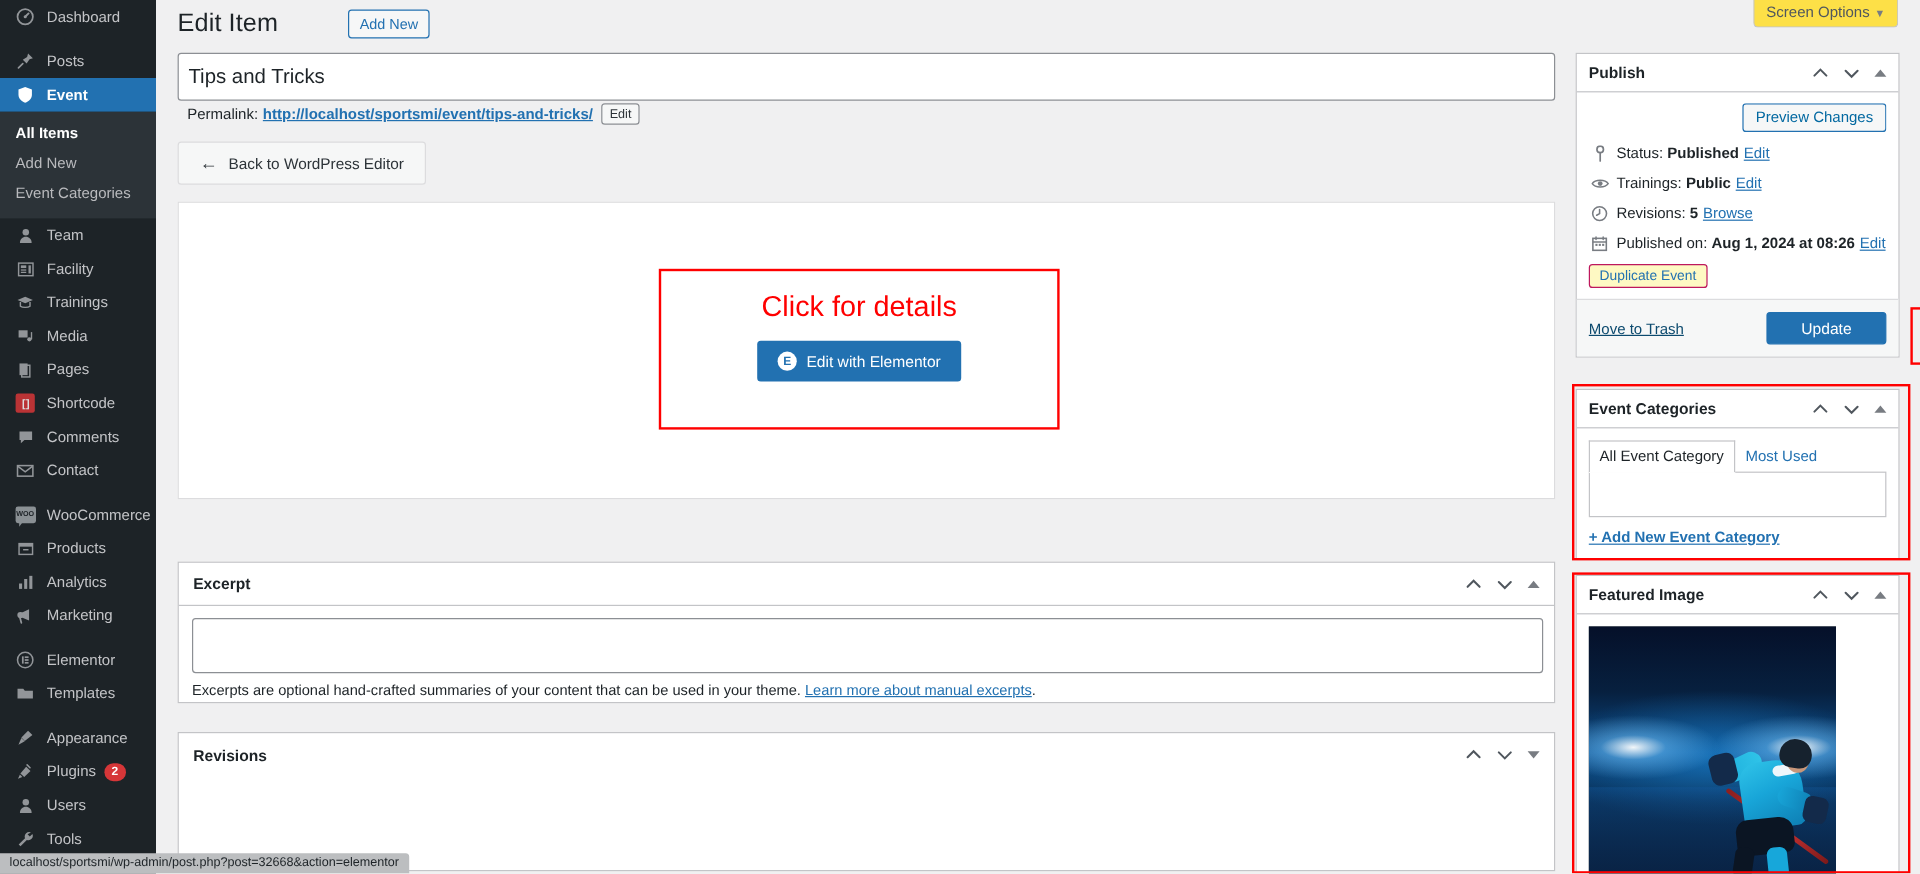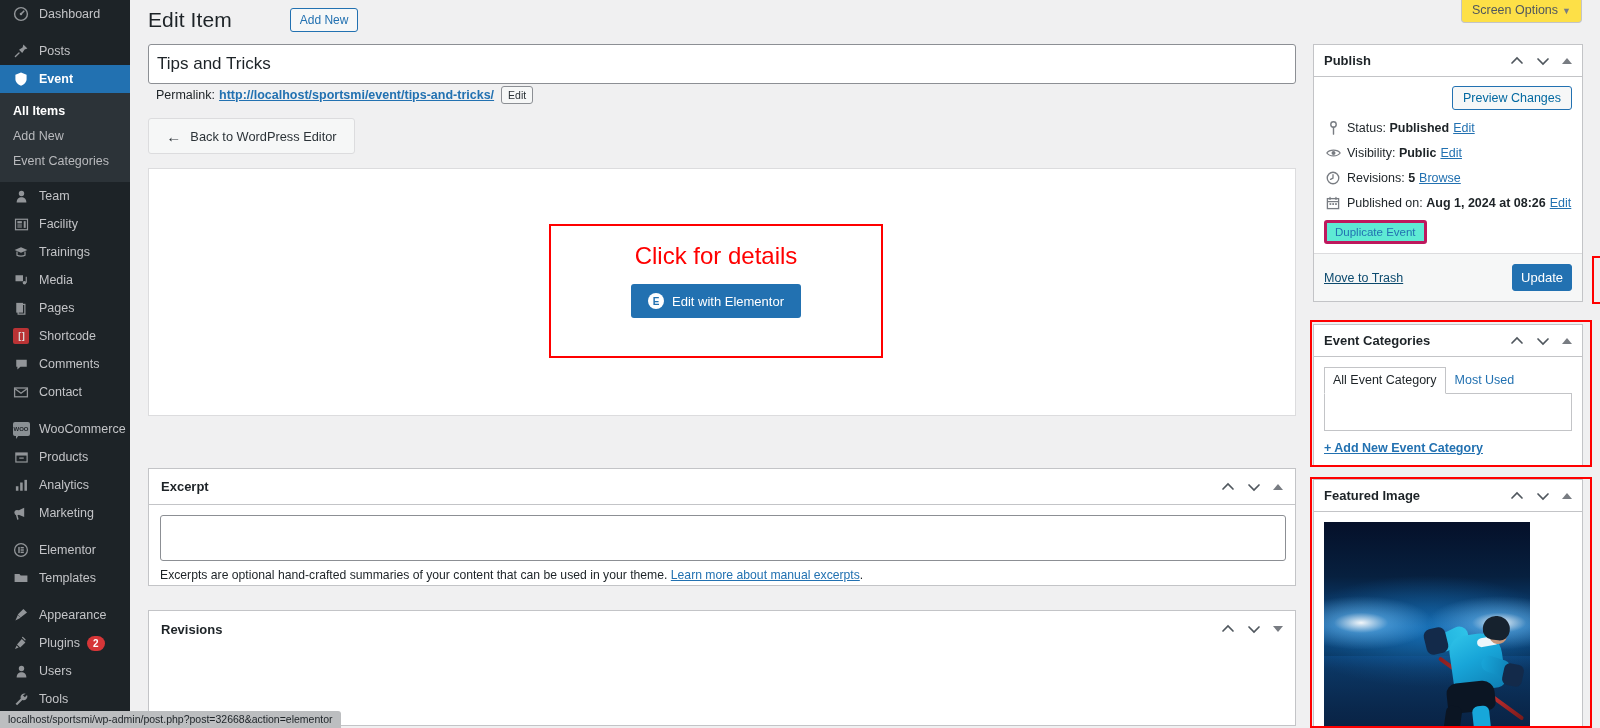--- a/index.html
+++ b/index.html
@@ -260,36 +260,36 @@
   .pub-row b { font-weight: 700; }
   .pub-row a { color: #2271b1; text-decoration: underline; margin-left: 4px; cursor:pointer;}
   #btn-preview {
     float: right;
     background: #f6f7f7; color: #0369a1;
     border: 1px solid #2271b1; border-radius: 3px;
     font-size: 12.5px; padding: 4px 10px; cursor: pointer;
     margin-bottom: 10px;
   }
   #btn-duplicate {
-    background: #5eead4; color: #2271b1;
-    border: 3px solid #be185d; border-radius: 3px;
+    background: #fef9c3; color: #2271b1;
+    border: 1px solid #be185d; border-radius: 3px;
     font-size: 11.5px; padding: 3px 8px; cursor: pointer;
     margin-bottom: 9px; display:inline-block;
   }
   #pub-footer {
     border-top: 1px solid #dcdcde;
     background: #f6f7f7;
     height: 48px; display: flex; align-items: center;
     padding: 0 10px; justify-content: space-between;
   }
   #link-trash { color: #0c4a6e; text-decoration: underline; font-size: 12.5px; cursor:pointer;}
   #btn-update {
     background: #2271b1; color: #fff;
     border: 1px solid #2271b1; border-radius: 3px;
-    font-size: 13px; padding: 5px 8px; cursor: pointer;
+    font-size: 13px; padding: 5px 28px; cursor: pointer;
   }
   
   .redframe { position: absolute; border: 2px solid #ff0000; pointer-events: none; }
   #rf-update { left: 1462px; top: 256px; width: 98px; height: 48px; }
   #rf-cats   { left: 1180px; top: 320px; width: 282px; height: 147px; }
   #rf-feat   { left: 1180px; top: 477px; width: 282px; height: 251px; }
 
   #box-cats { left: 1183px; top: 324px; width: 270px; }
   .cat-tabs { display: flex; padding: 10px 10px 0 10px; }
   .cat-tab {
@@ -719,21 +719,21 @@
         <a>Edit</a>
       </div>
 
       <div class="pub-row">
         <span class="pr-icon">
           <svg width="15" height="12" viewBox="0 0 18 12">
               <path d="M1 6 C4 1.5 14 1.5 17 6 C14 10.5 4 10.5 1 6 Z" fill="none" stroke="#787c82" stroke-width="1.5"></path>
               <circle cx="9" cy="6" r="2.4" fill="#787c82"></circle>
             </svg>
         </span>
-        <span>Visibility:</span>&nbsp;<b>Public</b>
+        <span>Trainings:</span>&nbsp;<b>Public</b>
         <a>Edit</a>
       </div>
 
       <div class="pub-row">
         <span class="pr-icon">
           <svg width="14" height="14" viewBox="0 0 16 16">
               <circle cx="8" cy="8" r="6.6" fill="none" stroke="#787c82" stroke-width="1.5"></circle>
               <path d="M8 4.2 V8 L5.2 9.6" fill="none" stroke="#787c82" stroke-width="1.5" stroke-linecap="round"></path>
             </svg>
         </span>

